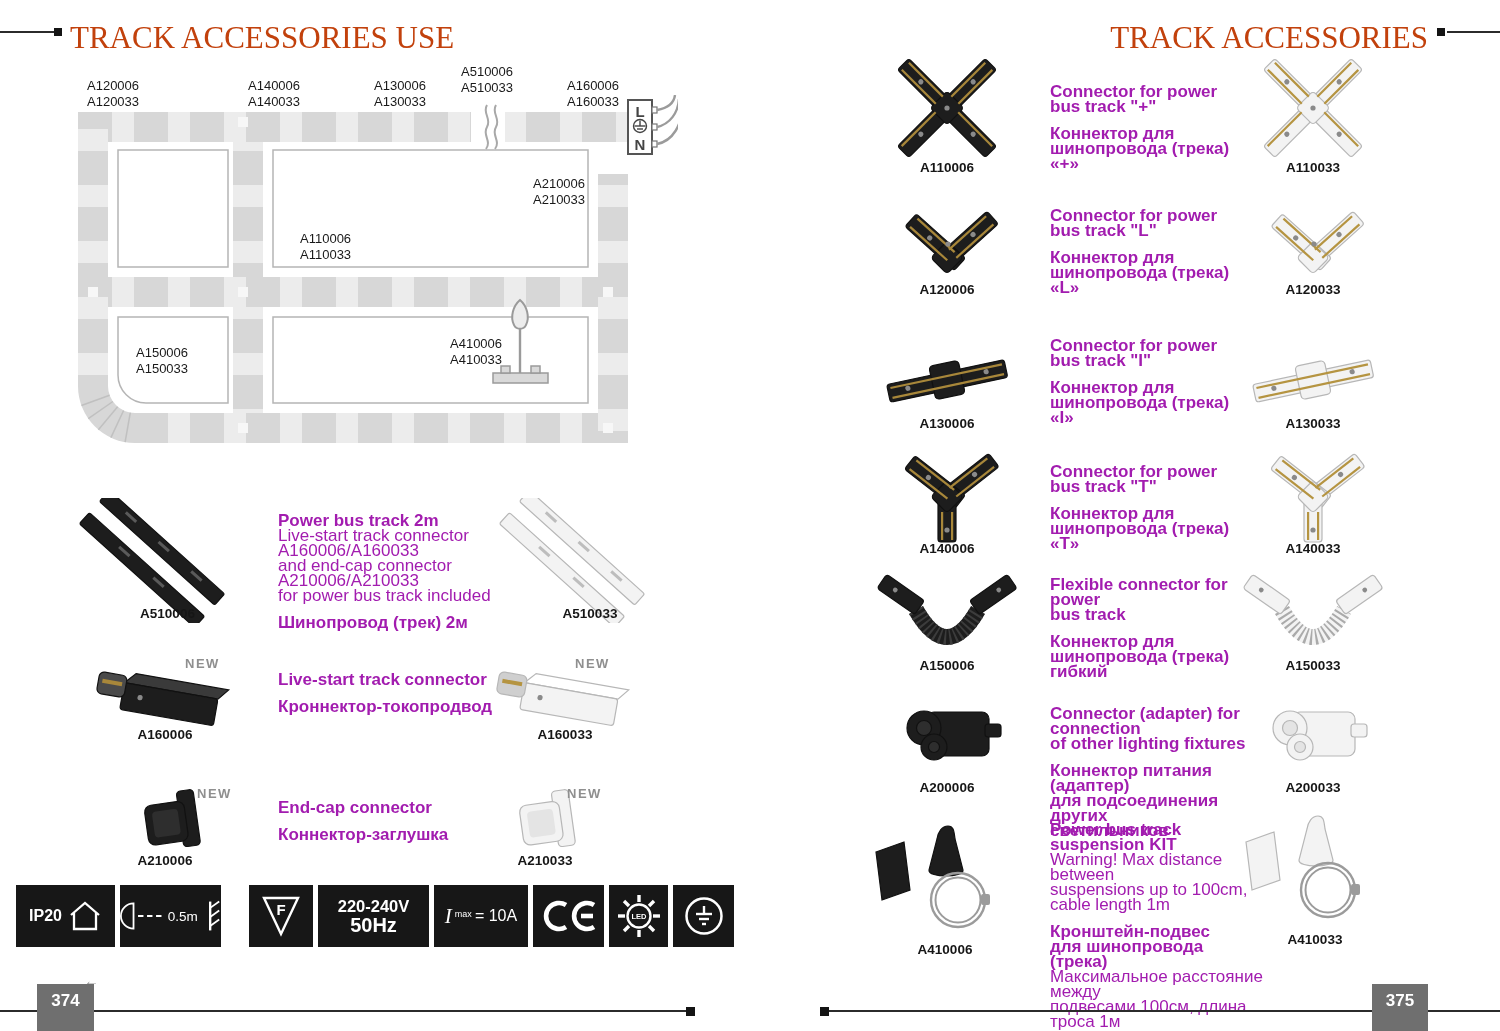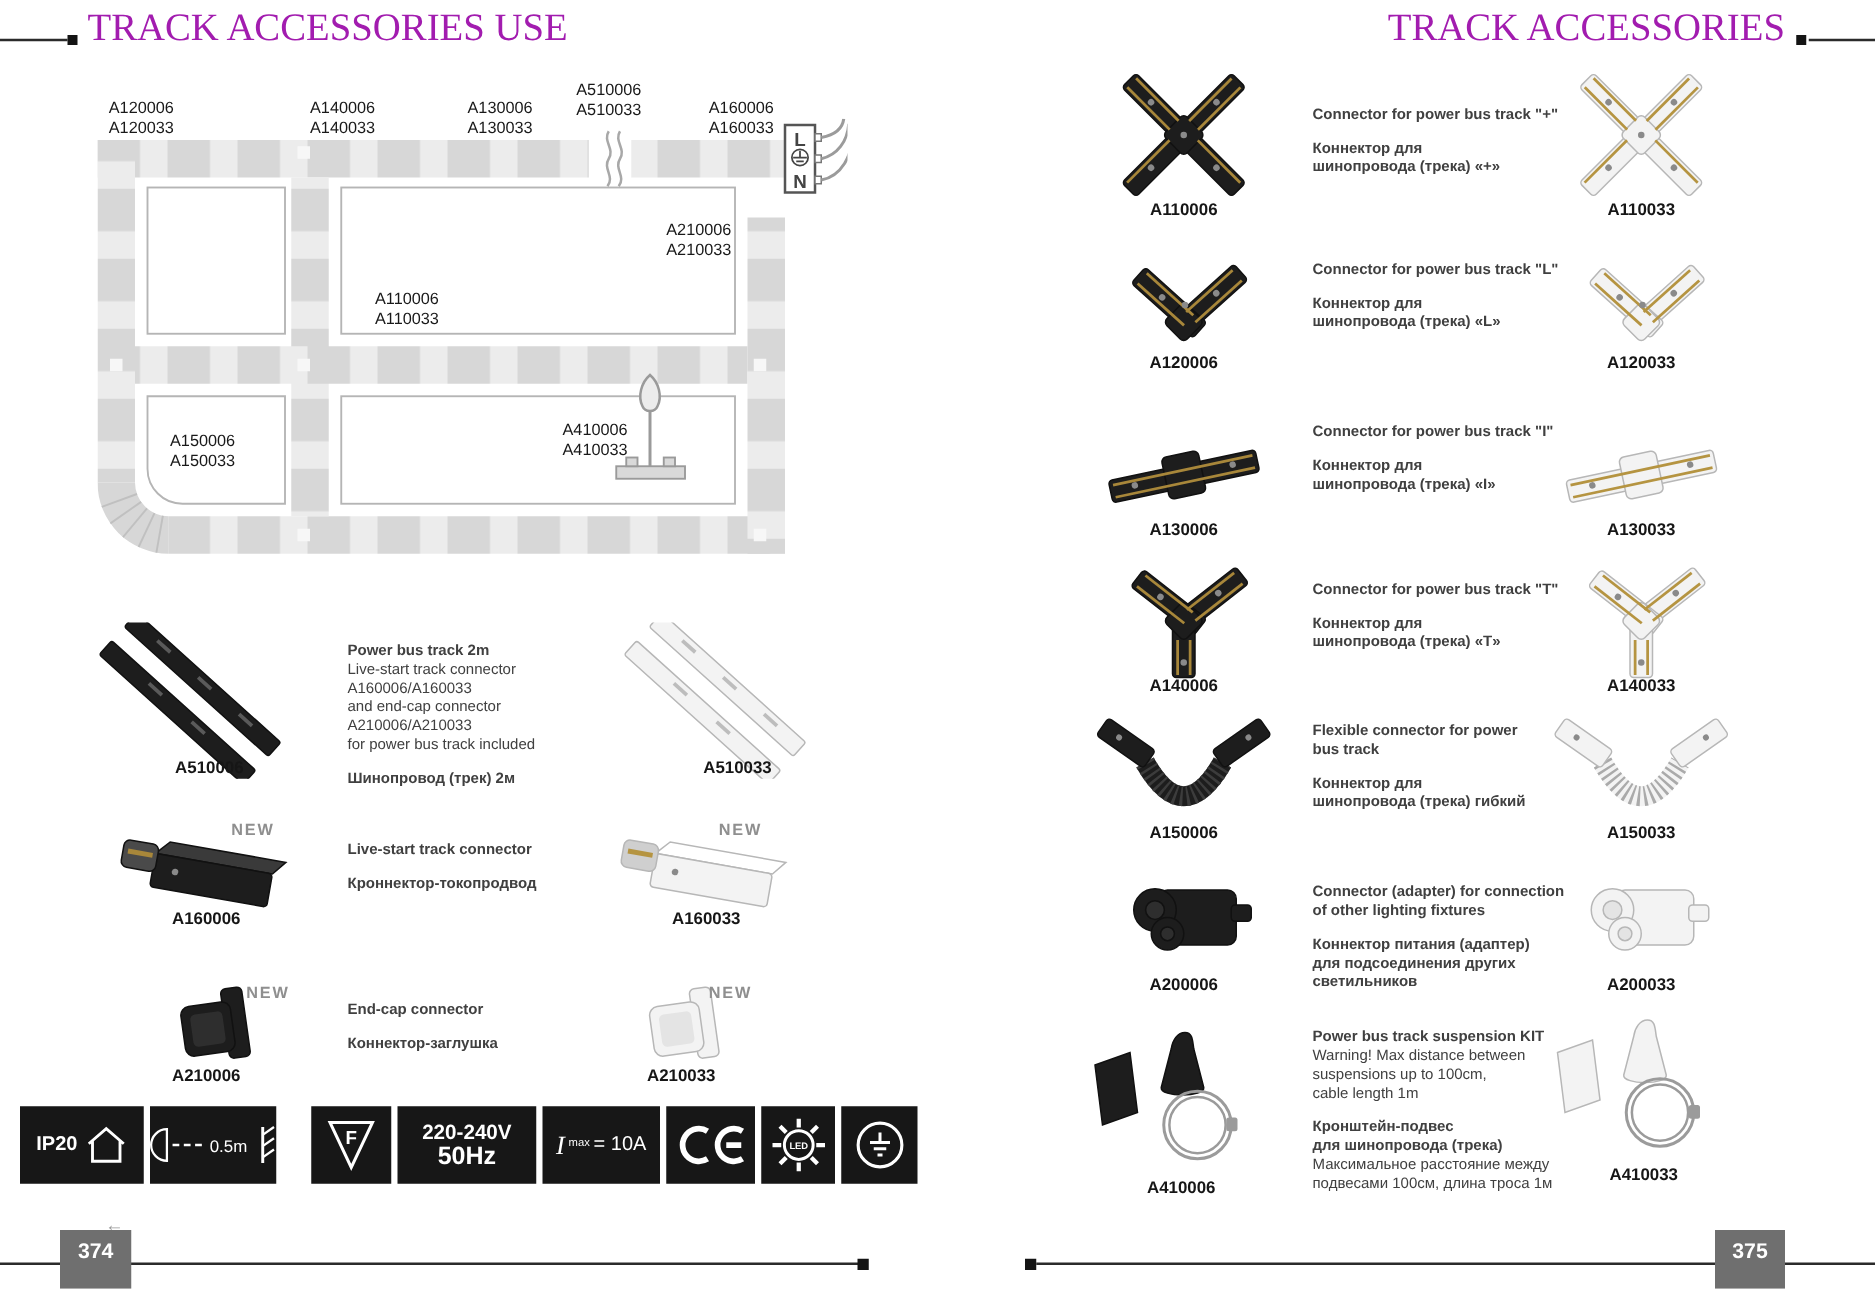--- a/index.html
+++ b/index.html
@@ -1,25 +1,25 @@
 <!DOCTYPE html>
 <html><head>
 <meta charset="utf-8">
 <style>
   html,body{margin:0;padding:0;background:#fff;}
   body{width:1500px;height:1031px;position:relative;overflow:hidden;
        font-family:"Liberation Sans",sans-serif;color:#1b1b1b;}
   .abs{position:absolute;}
-  .ptitle{position:absolute;top:4px;font-family:"Liberation Serif",serif;
-          font-size:31px;color:#a21caf;white-space:nowrap;}
+  .ptitle{position:absolute;top:20px;font-family:"Liberation Serif",serif;
+          font-size:31px;color:#c2410c;white-space:nowrap;}
   .rule{position:absolute;height:2px;background:#2b2b2b;}
   .sq{position:absolute;width:8px;height:8px;background:#141414;}
   .lbl{position:absolute;font-size:13px;line-height:16px;color:#191919;white-space:pre-line;}
   .code{position:absolute;font-weight:bold;font-size:13.5px;color:#161616;text-align:center;}
-  .tblock{position:absolute;font-size:12px;line-height:15px;color:#404040;}
+  .tblock{position:absolute;font-size:17px;line-height:15px;color:#a21caf;}
   .t-b{font-weight:bold;}
   .pre{white-space:pre-line;} .gap12{height:12px;}
   .new{position:absolute;color:#8f8f8f;font-weight:bold;font-size:13px;letter-spacing:1.5px;}
   .spec{position:absolute;top:885px;height:62px;background:#171717;color:#fff;
         display:flex;align-items:center;justify-content:center;gap:6px;}
   .spec svg{display:block;}
   .pagebox{position:absolute;width:57px;height:47px;background:#6f6f6f;color:#fff;
            font-weight:bold;font-size:17px;display:flex;justify-content:center;
            padding-top:7px;box-sizing:border-box;}
   .pv{position:absolute;}
@@ -385,21 +385,21 @@
       <line x1="21" y1="11" x2="21" y2="19" stroke="#fff" stroke-width="2.4"></line>
       <line x1="13" y1="19" x2="29" y2="19" stroke="#fff" stroke-width="2.4"></line>
       <line x1="16" y1="24" x2="26" y2="24" stroke="#fff" stroke-width="2.4"></line>
       <line x1="19" y1="29" x2="23" y2="29" stroke="#fff" stroke-width="2.4"></line>
     </svg>
   </div>
 
   <div class="rule" style="left:0;top:1010px;width:692px;"></div>
   <div class="sq" style="left:686px;top:1007px;width:9px;height:9px;"></div>
   <div class="arrowback" style="left:84px;top:972px;">←</div>
-  <div class="pagebox" style="left:48px;top:984px;text-align:right;">374</div>
+  <div class="pagebox" style="left:37px;top:984px;text-align:right;">374</div>
 </div>
 
 <div>
   <div class="ptitle" style="right:72px;">TRACK ACCESSORIES</div>
   <div class="sq" style="left:1437px;top:28px;"></div>
   <div class="rule" style="left:1447px;top:31px;width:53px;"></div>
 
   <svg class="pv pb" style="left:872px;top:58px;" width="150" height="100">
       <use href="#sym-x"></use>
     </svg>

